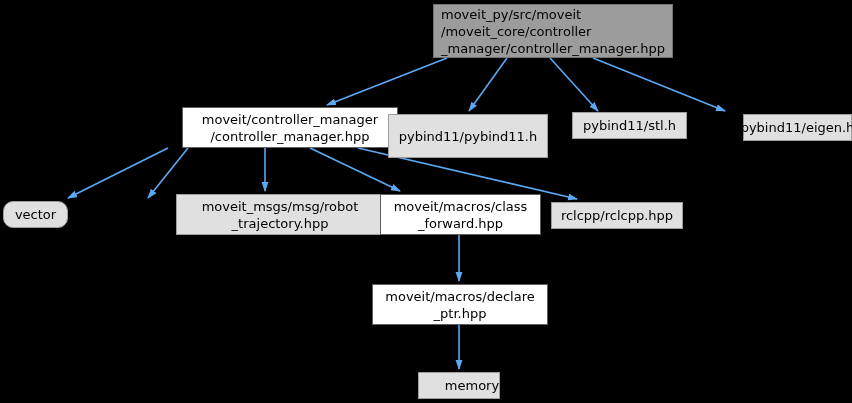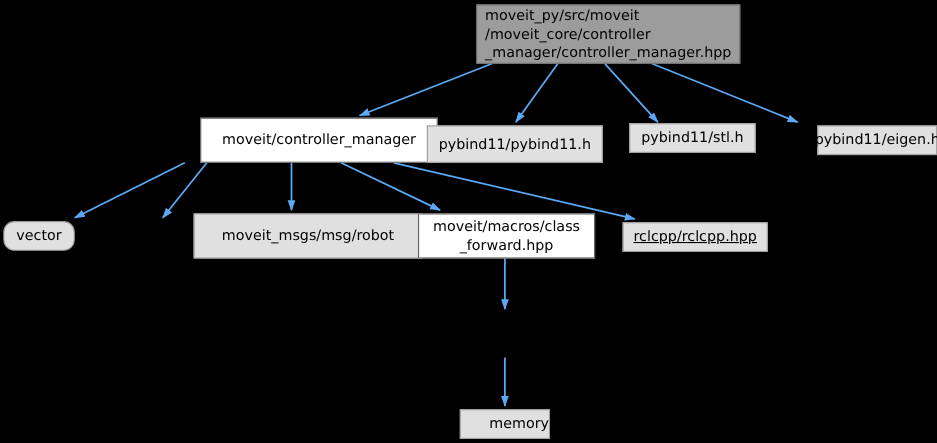--- a/index.html
+++ b/index.html
@@ -78,50 +78,56 @@
   </svg>
 
   <div class="node root" style="left:433px;top:4px;width:240px;height:54px;">
     <span>moveit_py/src/moveit</span>
     <span>/moveit_core/controller</span>
     <span>_manager/controller_manager.hpp</span>
   </div>
 
   <div class="node internal" style="left:160px;top:107px;width:216px;height:41px;margin-left:22px;">
     <span>moveit/controller_manager</span>
+    <span>/controller_manager.hpp</span>
   </div>
 
-  <div class="node external" style="left:388px;top:114px;width:160px;height:34px;">
+  <div class="node external" style="left:388px;top:114px;width:160px;height:44px;">
     <span>pybind11/pybind11.h</span>
   </div>
 
   <div class="node external" style="left:572px;top:112px;width:115px;height:27px;">
     <span>pybind11/stl.h</span>
   </div>
 
   <div class="node external" style="left:711px;top:114px;width:109px;height:27px;margin-left:32px;">
     <span>pybind11/eigen.h</span>
   </div>
 
   <div class="node external" style="left:3px;top:201px;width:65px;height:27px;border-radius:10px;">
     <span>vector</span>
   </div>
 
 
   <div class="node external" style="left:176px;top:194px;width:208px;height:41px;">
     <span>moveit_msgs/msg/robot</span>
+    <span>_trajectory.hpp</span>
   </div>
 
   <div class="node internal" style="left:380px;top:194px;width:161px;height:41px;">
     <span>moveit/macros/class</span>
     <span>_forward.hpp</span>
   </div>
 
-  <div class="node external" style="left:566px;top:202px;width:132px;height:27px;text-decoration:underline;">
+  <div class="node external" style="left:551px;top:202px;width:132px;height:27px;">
     <span>rclcpp/rclcpp.hpp</span>
   </div>
 
+  <div class="node internal" style="left:372px;top:284px;width:176px;height:41px;">
+    <span>moveit/macros/declare</span>
+    <span>_ptr.hpp</span>
+  </div>
 
   <div class="node external" style="left:418px;top:372px;width:82px;height:27px;padding-left:26px;">
     <span>memory</span>
   </div>
 
 </div>
 
 </body></html>

